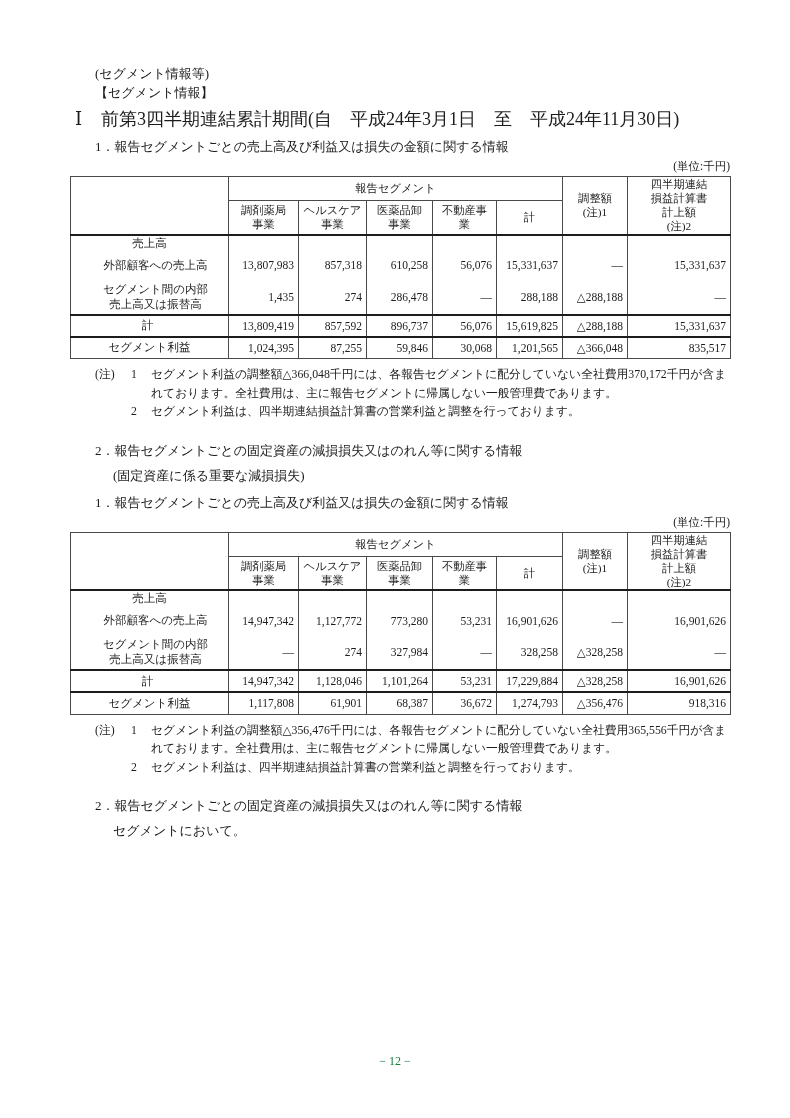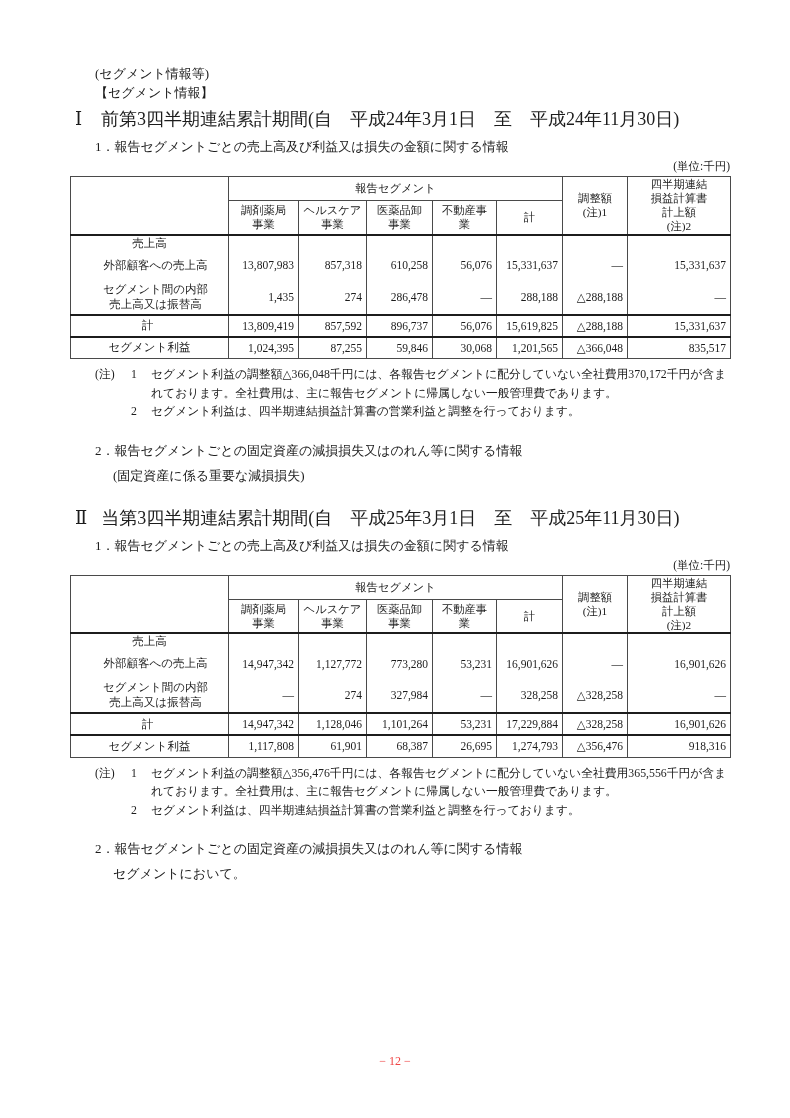--- a/index.html
+++ b/index.html
@@ -42,21 +42,21 @@
   .note-no{width:20px;flex:none;}
   .note-text{flex:1;}
   
   .sub2-heading{margin-left:25px;margin-top:20px;font-size:13px;line-height:19px;}
   .sub2-sub{margin-left:43px;margin-top:6px;font-size:13px;line-height:19px;}
   .sub2-para{margin-left:45px;margin-top:5px;font-size:13px;line-height:23px;
              text-indent:1em;width:616px;}
   .sub2-simple{margin-left:43px;margin-top:6px;font-size:13px;line-height:19px;}
   .sec2{margin-top:24px;}
   .footer{position:absolute;top:1054px;left:0;width:790px;text-align:center;
-          font-size:12px;color:#ef4444;}
+          font-size:12px;color:#15803d;}
 </style>
 </head>
 <body>
 
 <div class="page">
 
   <div class="line supertitle">(セグメント情報等)</div>
   <div class="line title">【セグメント情報】</div>
 
   <div class="period-line">
@@ -162,23 +162,20 @@
     <div class="note-row">
       <span class="note-label"></span>
       <span class="note-no">2</span>
       <span class="note-text">セグメント利益は、四半期連結損益計算書の営業利益と調整を行っております。</span>
     </div>
   </div>
 
   <div class="sub2-heading">2．報告セグメントごとの固定資産の減損損失又はのれん等に関する情報</div>
   <div class="sub2-sub">(固定資産に係る重要な減損損失)</div>
 
-  <div class="period-line sec2">
-    <span class="numeral">Ⅱ</span><span>当第3四半期連結累計期間(自　平成25年3月1日　至　平成25年11月30日)</span>
-  </div>
   <div class="sub1">1．報告セグメントごとの売上高及び利益又は損失の金額に関する情報</div>
   <div class="unit">(単位:千円)</div>
 
   <table class="seg">
     <colgroup>
       <col style="width:158px">
         <col style="width:70px">
         <col style="width:68px">
       <col style="width:66px">
         <col style="width:64px">
@@ -248,21 +245,21 @@
           <td class="num">53,231</td>
           <td class="num">17,229,884</td>
           <td class="num">△328,258</td>
           <td class="num">16,901,626</td>
         </tr>
         <tr class="profit">
           <td class="lbl">セグメント利益</td>
           <td class="num">1,117,808</td>
           <td class="num">61,901</td>
           <td class="num">68,387</td>
-          <td class="num">26,695</td>
+          <td class="num">36,672</td>
           <td class="num">1,274,793</td>
           <td class="num">△356,476</td>
           <td class="num">918,316</td>
         </tr>
       </tbody>
   </table>
 
   <div class="notes">
     <div class="note-row">
       <span class="note-label">(注)</span>

